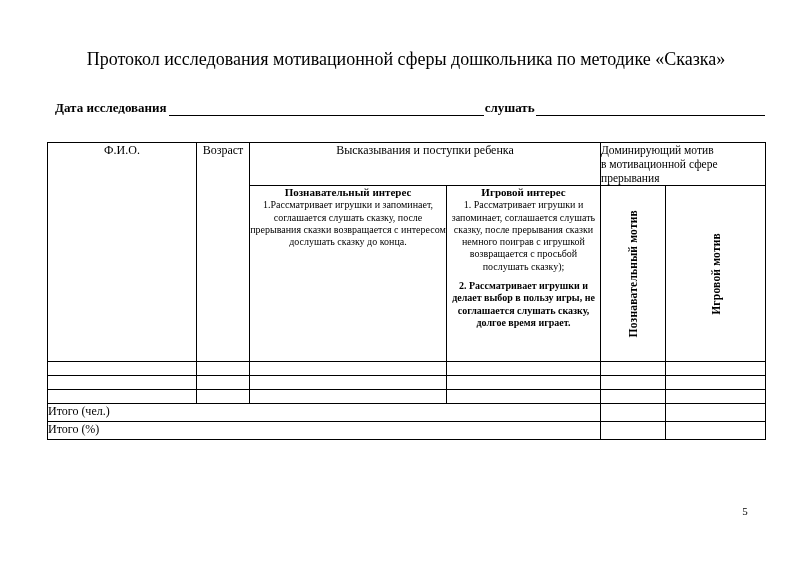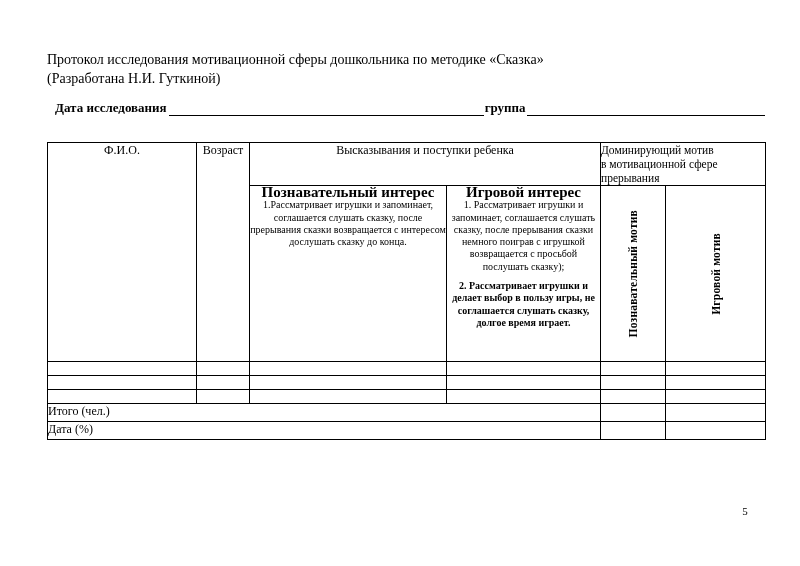--- a/index.html
+++ b/index.html
@@ -22,22 +22,22 @@
     width: 800px;
     height: 566px;
   }
 
   
   .title-block {
     position: absolute;
     left: 47px;
     top: 50px;
     width: 718px;
-    text-align: left;
-    font-size: 14px;
+    text-align: center;
+    font-size: 18px;
     line-height: 19px;
   }
   .title-line-1, .title-line-2 { display: block; white-space: nowrap; }
 
   
   .date-line {
     position: absolute;
     left: 55px;
     top: 100px;
     width: 710px;
@@ -96,21 +96,21 @@
   .sub-head {
     text-align: center;
     font-size: 10px;
     line-height: 12.3px;
     padding: 4px 6px 5px 6px;
     vertical-align: top;
   }
   .sub-head .sub-title {
     display: block;
     font-weight: bold;
-    font-size: 15px;
+    font-size: 11px;
     margin-bottom: 1px;
   }
   .sub-head p {
     margin: 0;
   }
   .sub-head p + p { margin-top: 7px; font-weight: bold; }
 
   .vert-cell {
     position: relative;
     height: 175px;
@@ -154,27 +154,26 @@
     font-size: 11px;
   }
 </style>
 </head>
 <body>
 
 <div class="page">
 
   <div class="title-block">
     <span class="title-line-1">Протокол исследования мотивационной сферы дошкольника по методике «Сказка»</span>
-    <span class="title-line-2">(Разработана Н.И. Гуткиной)</span>
   </div>
 
   <div class="date-line">
     <span class="date-label">Дата исследования</span>
     <span class="rule-a"></span>
-    <span class="group-label">группа</span>
+    <span class="group-label">слушать</span>
     <span class="rule-b"></span>
   </div>
 
   <table class="protocol">
     <colgroup>
       <col style="width:149px">
       <col style="width:53px">
       <col style="width:197px">
       <col style="width:154px">
       <col style="width:65px">
@@ -238,21 +237,21 @@
         <td></td>
         <td></td>
       </tr>
 
       <tr>
         <td class="total-cell total-blank" colspan="4">Итого (чел.)</td>
         <td></td>
         <td></td>
       </tr>
       <tr>
-        <td class="total-cell total-blank" colspan="4">Дата (%)</td>
+        <td class="total-cell total-blank" colspan="4">Итого (%)</td>
         <td></td>
         <td></td>
       </tr>
     </tbody>
   </table>
 
   <div class="page-number">5</div>
 
 </div>
 

